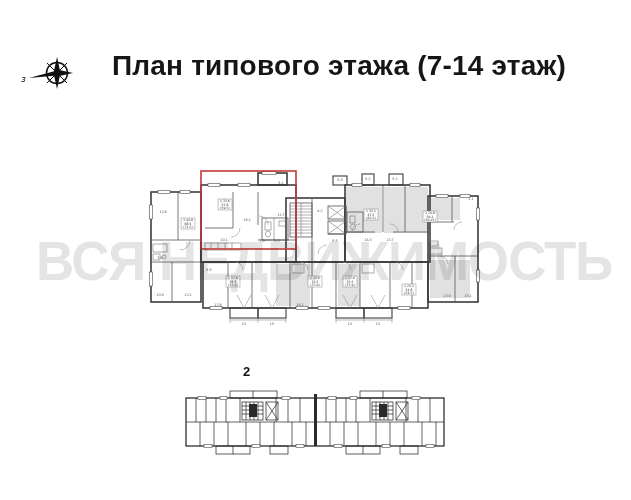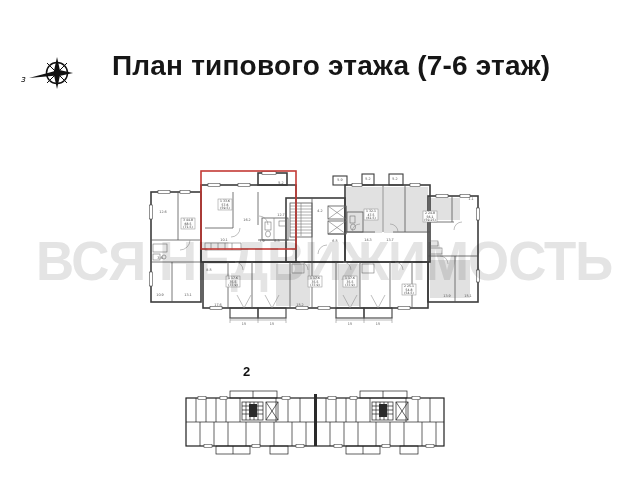--- a/index.html
+++ b/index.html
@@ -36,21 +36,21 @@
   .dim-text{font:3.4px "DejaVu Sans",sans-serif;fill:#555;text-anchor:middle;}
   .lp{stroke:#1f1f1f;}
   .lp-fill{fill:#2a2a2a;stroke:none;}
   .compass-fill{fill:#111;}
   .compass-line{stroke:#111;fill:none;}
   .compass-label{font:italic 9px "DejaVu Sans",sans-serif;fill:#111;}
 </style>
 </head>
 <body>
 
-<div class="page-title">План типового этажа (7-6 этаж)</div>
+<div class="page-title">План типового этажа (7-14 этаж)</div>
 
 <div class="watermark">ВСЯ НЕДВИЖИМОСТЬ</div>
 
 <div class="section-label">2</div>
 
 <svg class="scene" width="631" height="500" viewBox="0 0 631 500">
 
   <g>
     <line class="compass-line" x1="47" y1="63" x2="67" y2="83" stroke-width="1"></line>
     <line class="compass-line" x1="67" y1="63" x2="47" y2="83" stroke-width="1"></line>

